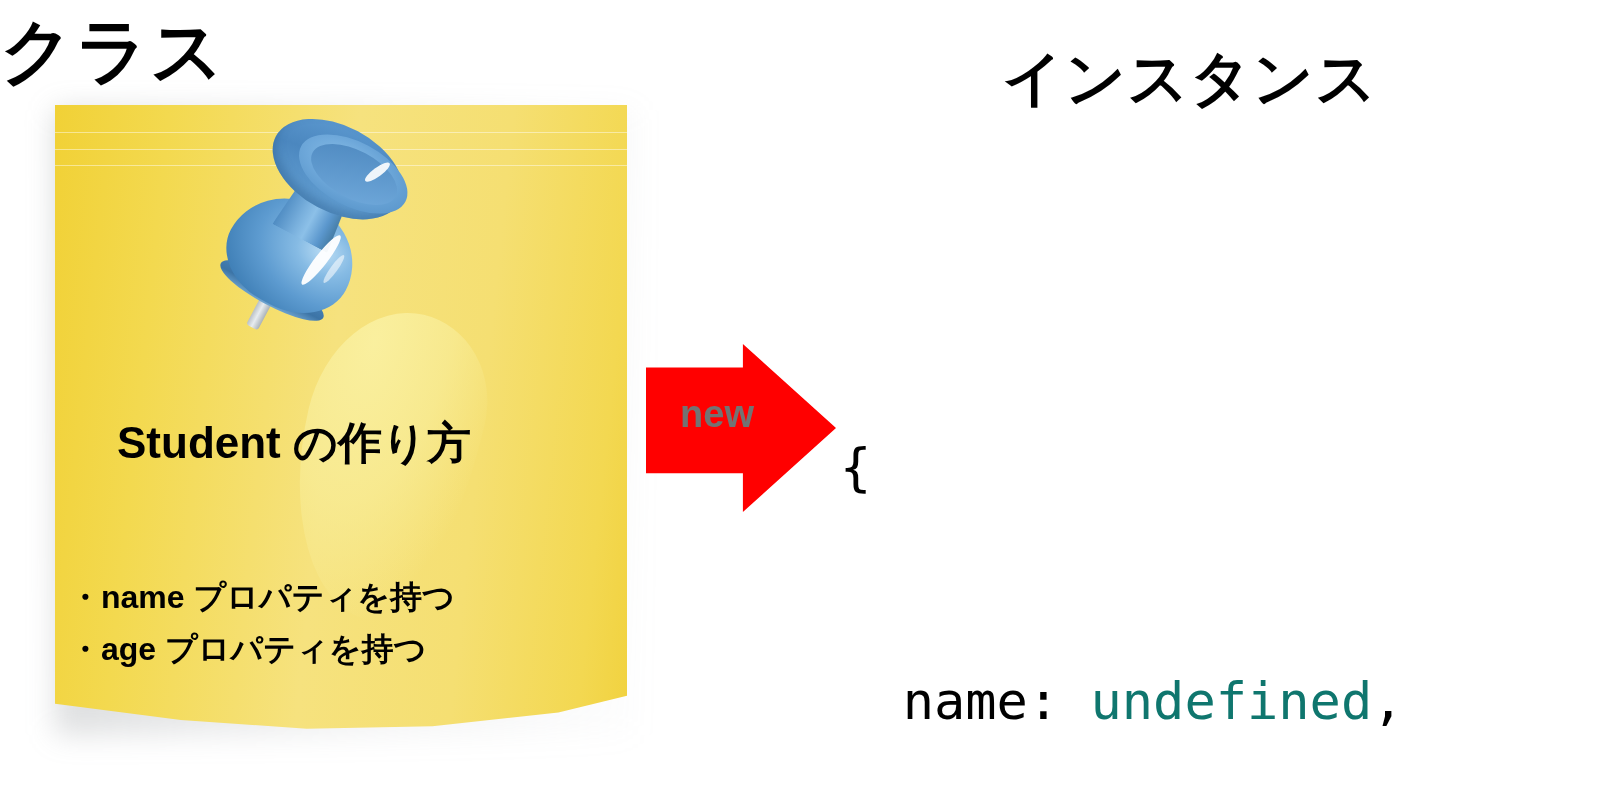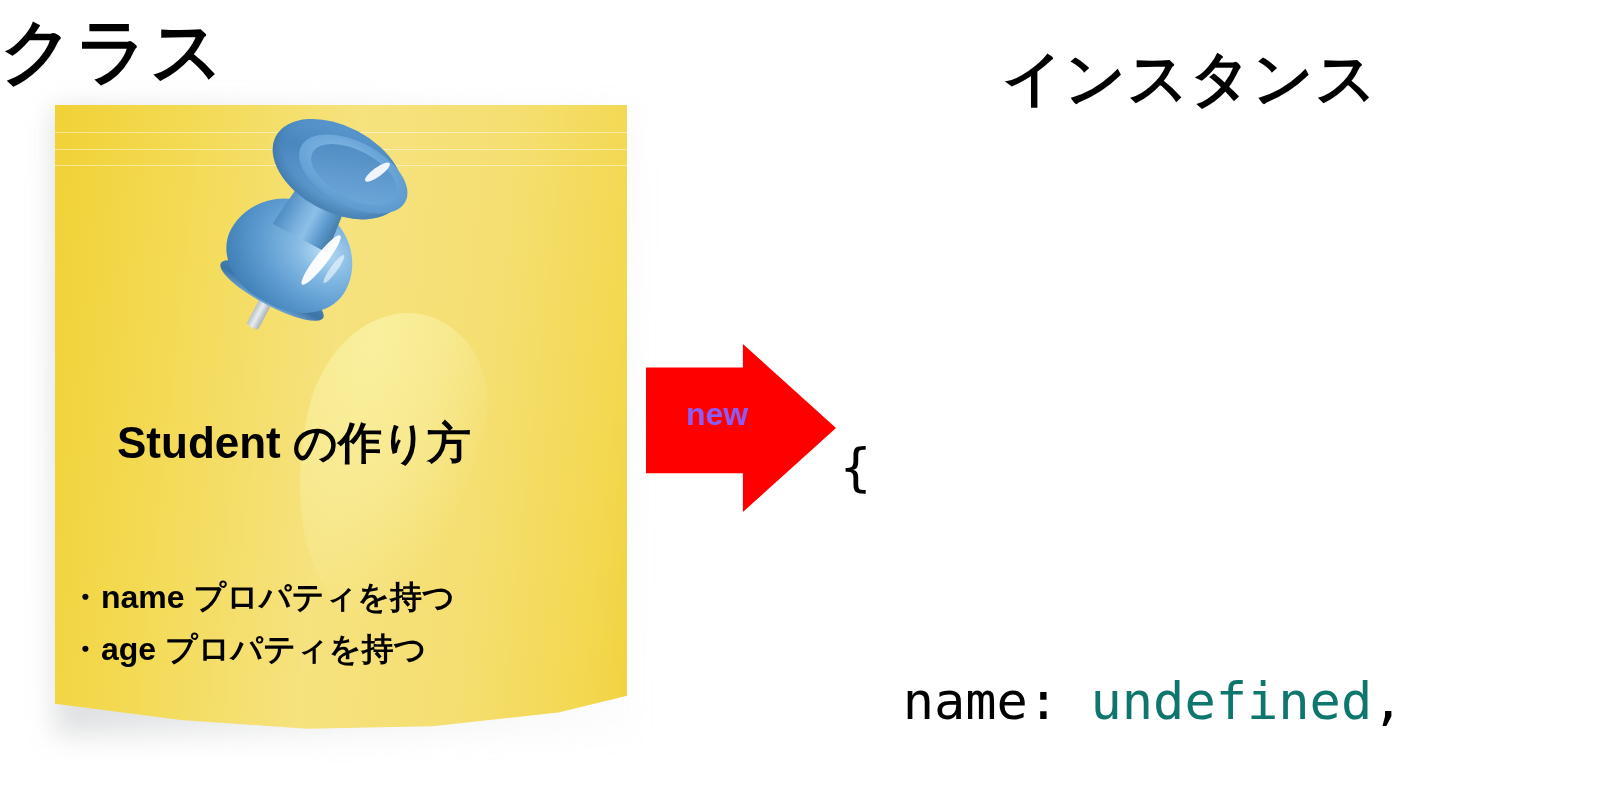--- a/index.html
+++ b/index.html
@@ -245,22 +245,22 @@
     background: #ff0000;
     -webkit-clip-path: polygon(0% 14%, 51% 14%, 51% 0%, 100% 50%, 51% 100%, 51% 77%, 0% 77%);
     clip-path: polygon(0% 14%, 51% 14%, 51% 0%, 100% 50%, 51% 100%, 51% 77%, 0% 77%);
   }
   #arrow-label {
     position: absolute;
     left: 16px;
     top: 48px;
     width: 110px;
     text-align: center;
-    color: #8b5cf6;
-    font-size: 32px;
+    color: #737373;
+    font-size: 38px;
     line-height: 44px;
     font-weight: bold;
   }
 
   
   #code-block {
     position: absolute;
     left: 840px;
     top: 272px;
     font-family: "DejaVu Sans Mono", "Liberation Mono", monospace;

